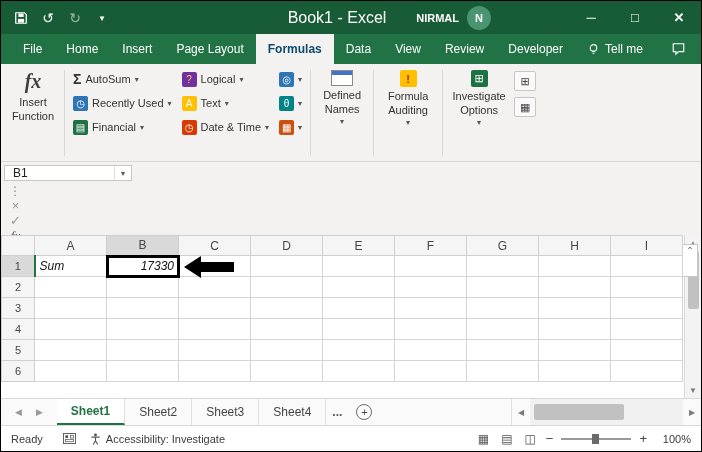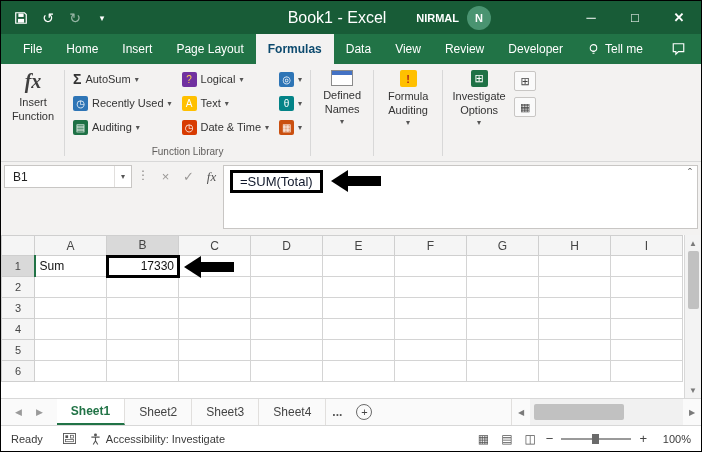--- a/index.html
+++ b/index.html
@@ -40,21 +40,21 @@
   .ic { width:15px; height:15px; border-radius:2px; display:inline-flex; align-items:center; justify-content:center; color:#fff; font-size:10px; flex-shrink:0; }
   .group-label { margin-top:auto; text-align:center; font-size:10px; color:#605e5c; padding:2px 4px 4px 4px; }
   .tag-icon { width:22px; height:16px; background:#fff; border:1px solid #8a8a8a; position:relative; }
   .tag-icon::before { content:""; position:absolute; left:0; top:0; right:0; height:4px; background:#4472c4; }
   .warn-icon { width:17px; height:17px; background:#ffc000; border-radius:2px; color:#b02318; font-weight:bold; font-size:11px; display:flex; align-items:center; justify-content:center; }
   .calcopt-icon { width:17px; height:17px; background:#1e7145; border-radius:2px; color:#fff; font-size:11px; display:flex; align-items:center; justify-content:center; }
   .mini-col { display:flex; flex-direction:column; gap:6px; padding:4px 2px; }
   .mini-btn { width:22px; height:20px; display:flex; align-items:center; justify-content:center; border:1px solid #c8c6c4; background:#fafafa; border-radius:2px; font-size:11px; color:#444; }
 
   
-  .formula-strip { height:73px; background:#f3f2f1; display:flex; align-items:flex-start; padding:3px 3px 6px 3px; flex-shrink:0; }
+  .formula-strip { height:73px; background:#f3f2f1; display:flex; align-items:flex-start; padding:3px 3px 6px 3px; flex-shrink:0;flex-direction:column; }
   .name-box { width:128px; height:23px; background:#fff; border:1px solid #c8c6c4; display:flex; align-items:center; font-size:12px; padding-left:8px; color:#222; }
   .name-box .nb-chev { margin-left:auto; border-left:1px solid #e1dfdd; align-self:stretch; display:flex; align-items:center; padding:0 6px; color:#555; font-size:8px; }
   .fb-dots { color:#8a8886; padding:3px 5px 0 5px; font-size:12px; }
   .fb-btn { width:23px; height:23px; display:flex; align-items:center; justify-content:center; color:#9a9896; font-size:13px; }
   .fb-btn.fx { font-family:"Liberation Serif", serif; font-style:italic; color:#555; }
   .formula-area { flex:1; align-self:stretch; background:#fff; border:1px solid #c8c6c4; position:relative; padding:4px 20px 4px 6px; display:flex; align-items:flex-start; }
   .formula-box { border:3px solid #000; padding:1px 7px; font-size:13px; color:#0f172a; }
   .collapse-chev { position:absolute; right:5px; top:1px; color:#666; font-size:12px; }
 
   
@@ -63,21 +63,21 @@
   .black-arrow .tail { width:33px; height:10px; background:#000; }
 
   
   .grid-zone { flex:1; display:flex; overflow:hidden; background:#fff; }
   .grid { flex:1; overflow:hidden; position:relative; }
   table.sheet { border-collapse:collapse; table-layout:fixed; }
   .sheet th { background:#f5f5f5; border:1px solid #cfcfcf; font-weight:normal; color:#454545; font-size:12px; height:20px; text-align:center; }
   .sheet th.rh { font-size:11px; }
   .sheet th.sel-col { background:#d9d9d9; border-bottom:2px solid #217346; }
   .sheet th.sel-row { background:#d9d9d9; border-right:2px solid #217346; }
-  .sheet td { background:#fff; border:1px solid #d4d4d4; height:21px; font-size:12px; color:#111; padding:0 4px; }
+  .sheet td { background:#fff; border:1px solid #d4d4d4; height:21px; font-size:12px; color:#111; padding:0 4px;font-style:italic; }
   .sheet td.b1 { outline:3px solid #000; outline-offset:-2px; text-align:right; }
   .cell-arrow { position:absolute; left:183px; top:21px; }
   .vscroll { width:17px; background:#f3f3f3; border-left:1px solid #d8d8d8; display:flex; flex-direction:column; align-items:center; flex-shrink:0; }
   .vscroll .sb-arrow { height:16px; display:flex; align-items:center; justify-content:center; color:#7a7a7a; font-size:8px; width:100%; }
   .vscroll .thumb { width:11px; height:58px; background:#c1c1c1; border-radius:2px; }
   .vscroll .fill { flex:1; }
 
   
   .sheetbar { height:27px; background:#fafafa; border-top:1px solid #d8d8d8; display:flex; align-items:stretch; flex-shrink:0; font-size:12px; color:#444; }
   .nav-arrows { display:flex; align-items:center; gap:14px; padding:0 14px; color:#9a9a9a; font-size:9px; }
@@ -178,21 +178,21 @@
             <span>AutoSum</span>
             <span class="chev">▾</span>
           </div>
           <div class="sm-btn">
             <span class="ic" style="background:#2e75b6;">◷</span>
             <span>Recently Used</span>
             <span class="chev">▾</span>
           </div>
           <div class="sm-btn">
             <span class="ic" style="background:#1e7145;">▤</span>
-            <span>Auditing</span>
+            <span>Financial</span>
             <span class="chev">▾</span>
           </div>
         </div>
         <div class="fl-col">
           <div class="sm-btn">
             <span class="ic" style="background:#7030a0;color:#ffd24c;">?</span>
             <span>Logical</span>
             <span class="chev">▾</span>
           </div>
           <div class="sm-btn">
@@ -214,21 +214,20 @@
           <div class="sm-btn">
             <span class="ic" style="background:#038387;">θ</span>
             <span class="chev">▾</span>
           </div>
           <div class="sm-btn">
             <span class="ic" style="background:#ca5010;">▦</span>
             <span class="chev">▾</span>
           </div>
         </div>
       </div>
-      <div class="group-label">Function Library</div>
     </div>
 
     <div class="gsep"></div>
 
     <div class="rgroup">
       <div class="big-btn">
         <span class="tag-icon"></span>
         <span class="lbl">Defined Names</span>
         <span class="chev">▾</span>
       </div>

